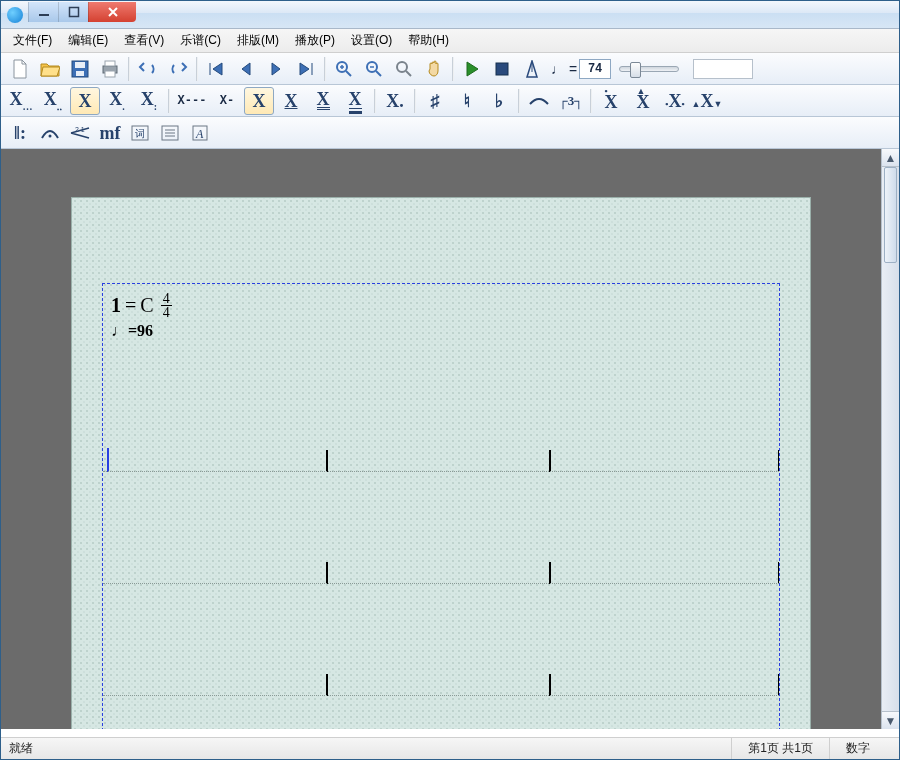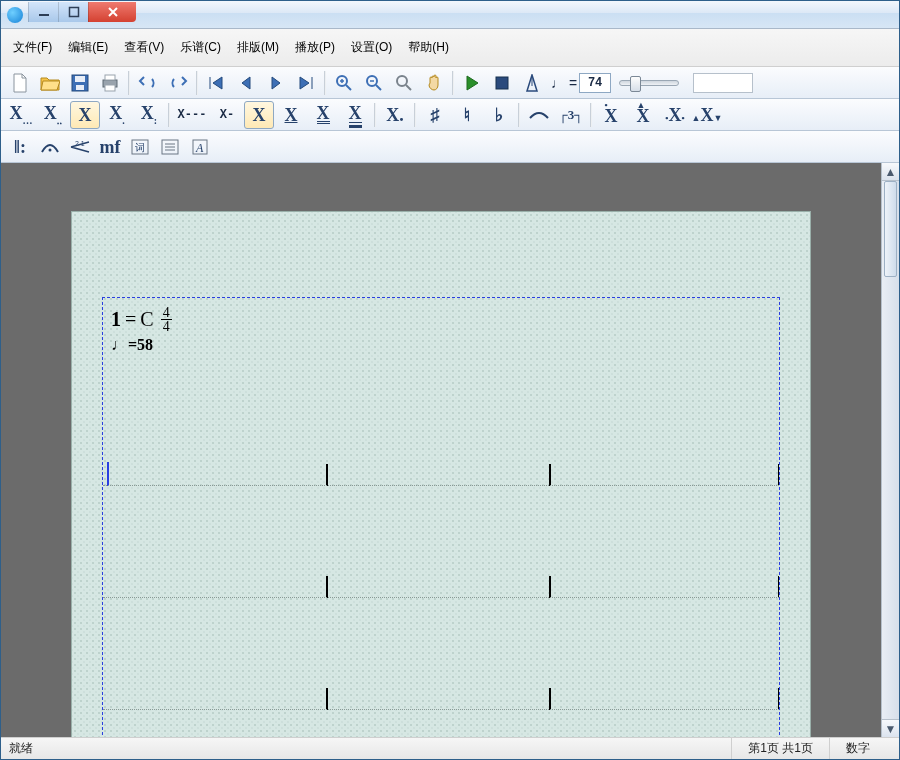--- a/index.html
+++ b/index.html
@@ -5,21 +5,21 @@
 * { margin:0; padding:0; box-sizing:border-box; }
 body { font-family:"Microsoft YaHei","SimSun",Tahoma,sans-serif; font-size:12px; background:#fff; overflow:hidden; }
 .window { width:900px; height:760px; border:1px solid #2e5f8a; background:#fff; display:flex; flex-direction:column; }
 .titlebar { height:28px; background:linear-gradient(#f3f7fc,#dce8f6 45%,#cbdff3 46%,#d7e6f5); display:flex; align-items:center; padding:0 0 0 6px; border-bottom:1px solid #a9b8c9; }
 .titlebar-icon { width:16px; height:16px; border-radius:50%; background:radial-gradient(circle at 35% 35%,#6fcfff,#1682d7); margin-right:5px; flex:none; }
 .title-text { color:#1a1a1a; flex:1; white-space:nowrap; overflow:hidden; }
 .win-btns { display:flex; height:20px; margin-top:-5px; }
 .win-btn { width:30px; height:20px; display:flex; align-items:center; justify-content:center; font-weight:bold; border-left:1px solid rgba(0,0,0,.15); }
 .win-min,.win-max { background:linear-gradient(#d3e5fa,#a9c8ea); color:#2d3e56; }
 .win-close { width:48px; background:linear-gradient(#ef7a6f,#d44131); color:#fff; border-radius:0 0 4px 0; }
-.menubar { height:38px; background:linear-gradient(#f6f6f6,#ececec); border-bottom:1px solid #cfcfcf; display:flex; align-items:center; padding:0 4px; }
+.menubar { height:24px; background:linear-gradient(#f6f6f6,#ececec); border-bottom:1px solid #cfcfcf; display:flex; align-items:center; padding:0 4px; }
 .menu-item { padding:2px 8px; cursor:default; }
 .toolbar { height:32px; background:linear-gradient(#fbfcfe,#e7eef7); border-bottom:1px solid #b8c6d6; display:flex; align-items:center; padding:0 4px; }
 .tb-btn { width:28px; height:28px; margin:0 1px; display:flex; align-items:center; justify-content:center; border:1px solid transparent; border-radius:3px; cursor:default; position:relative; }
 .tb-btn.selected { border-color:#8ea8c3; background:linear-gradient(#fff7e0,#ffe9b5); }
 .tb-sep { width:2px; height:24px; margin:0 3px; background:linear-gradient(to right,#b6c0cb,#fff); }
 .sym { font-family:"Times New Roman","Georgia",serif; color:#27426b; font-size:18px; font-weight:bold; line-height:1; }
 .sym.small { font-size:13px; }
 .tb-text { font-family:"Courier New",monospace; font-size:12px; font-weight:bold; color:#1a2a44; }
 .tempo-label { color:#1a2a44; font-size:14px; margin:0 2px 0 4px; }
 .tempo-box { width:32px; height:20px; border:1px solid #8ea8c3; background:#fff; text-align:center; font: bold 12px "Courier New"; color:#1a2a44; }
@@ -47,21 +47,21 @@
 .staves { position:absolute; top:76px; left:0; right:0; }
 .stave { height:112px; position:relative; }
 .stave::after { content:""; position:absolute; left:0; right:0; bottom:0; border-bottom:1px dotted #8a9a96; }
 .barline { position:absolute; bottom:0; width:1.5px; height:22px; background:#000; }
 .cursor { position:absolute; bottom:0; left:4px; width:2px; height:24px; background:#2a3fe0; }
 .vscroll { width:18px; background:linear-gradient(to right,#e9eef5,#d7dfea); border-left:1px solid #b6c0cb; display:flex; flex-direction:column; }
 .scroll-btn { height:18px; display:flex; align-items:center; justify-content:center; color:#4a5a6e; background:linear-gradient(#f7f9fc,#dbe3ee); border-bottom:1px solid #b6c0cb; }
 .scroll-btn.bot { border-top:1px solid #b6c0cb; border-bottom:none; }
 .scroll-track { flex:1; position:relative; }
 .scroll-thumb { position:absolute; top:0; left:2px; right:2px; height:96px; background:linear-gradient(to right,#eef3f9,#cfdceb); border:1px solid #9db0c4; border-radius:2px; }
-.statusbar { height:22px; background:linear-gradient(#f6f6f6,#e7e7e7); border-top:1px solid #cfcfcf; display:flex; align-items:center; font-size:12px; color:#222; }
+.statusbar { height:22px; background:linear-gradient(#f6f6f6,#e7e7e7); border-top:1px solid #cfcfcf; display:flex; align-items:center; font-size:12px; color:#222;margin-top:8px; }
 .status-left { padding:0 8px; }
 .status-spacer { flex:1; }
 .status-cell { padding:0 16px; border-left:1px solid #cfcfcf; height:100%; display:flex; align-items:center; }
 
 svg { display:block; }
 .x-under { text-decoration:underline; }
 .x-doubleunder { border-bottom:3px double #27426b; display:inline-block; line-height:.9; }
 </style>
 </head>
 <body>
@@ -377,21 +377,21 @@
           <div class="keysig">
             <div class="keysig-line1">
               <b>1</b>
               <span>=</span>
               <span>C</span>
               <span class="ts-frac">
                 <span>4</span>
                 <span>4</span>
               </span>
             </div>
-            <div class="keysig-line2">=58</div>
+            <div class="keysig-line2">=96</div>
           </div>
           <div class="staves">
             <div class="stave">
               <div class="cursor"></div>
               <div class="barline" style="left:33%"></div>
               <div class="barline" style="left:66%"></div>
               <div class="barline" style="right:0"></div>
             </div>
             <div class="stave">
               <div class="barline" style="left:33%"></div>

